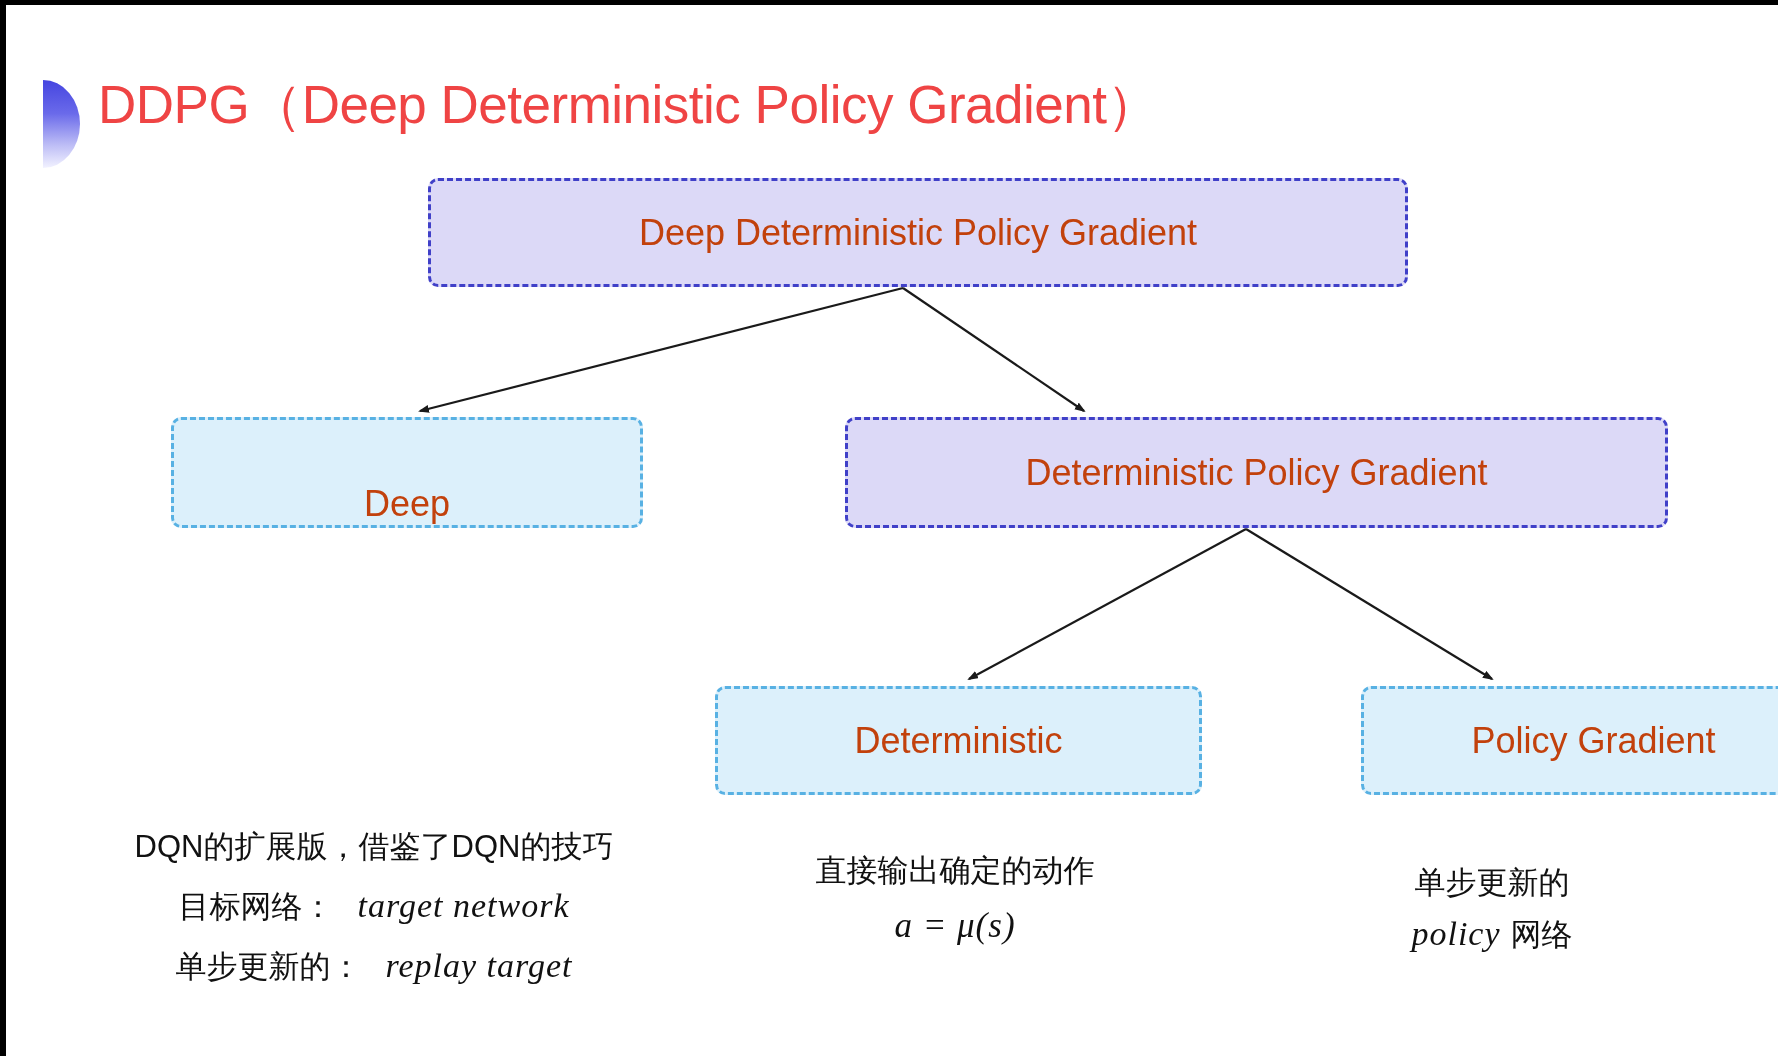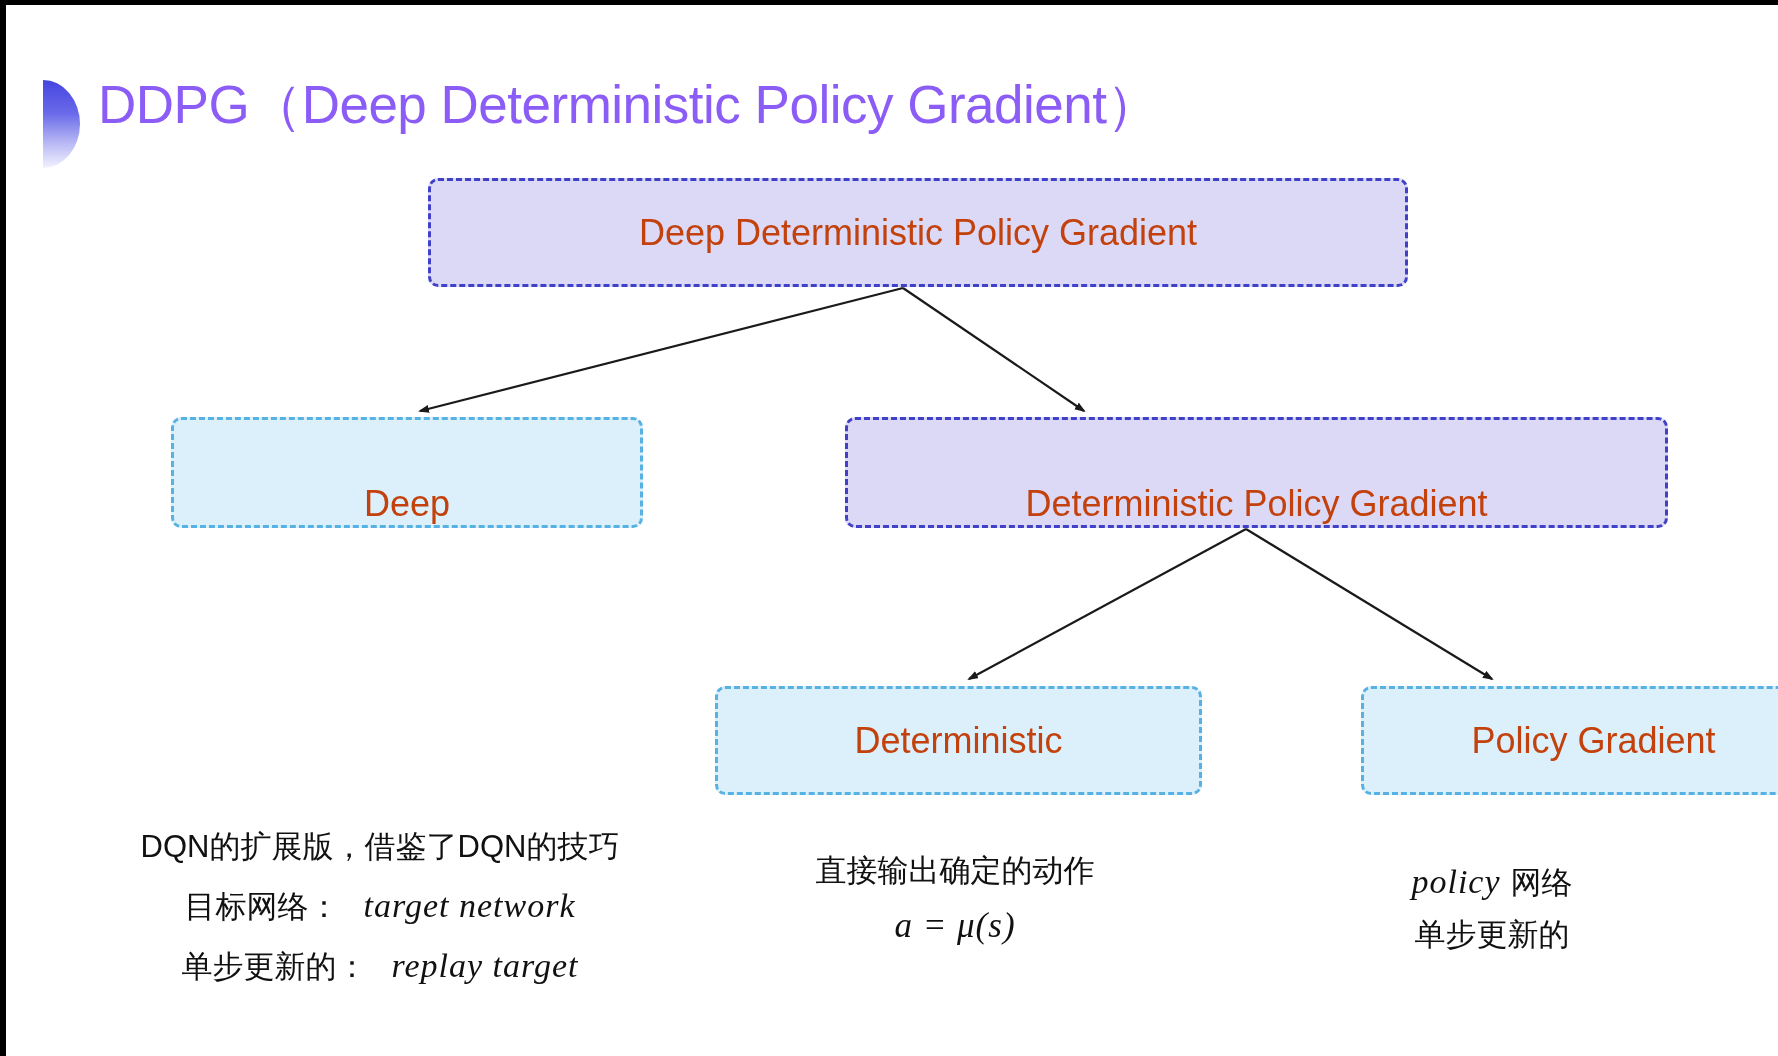--- a/index.html
+++ b/index.html
@@ -10,41 +10,41 @@
   .edge-top{position:absolute;left:0;top:0;width:1778px;height:5px;background:#000;}
   .edge-left{position:absolute;left:0;top:0;width:6px;height:1056px;background:#000;}
 
   .bullet{
     position:absolute;left:43px;top:80px;width:37px;height:88px;
     border-radius:0 100% 100% 0 / 0 50% 50% 0;
     background:linear-gradient(180deg,#4545e0 0%,#6a6aea 38%,#b9b9f5 72%,#f2f2ff 100%);
   }
   .slide-title{
     position:absolute;left:98px;top:76px;width:1500px;
-    font-size:53px;line-height:1.1;color:#8b5cf6;letter-spacing:-0.5px;white-space:nowrap;
+    font-size:53px;line-height:1.1;color:#ef4444;letter-spacing:-0.5px;white-space:nowrap;
   }
 
   .node{
     position:absolute;display:flex;align-items:center;justify-content:center;
     border-radius:10px;font-size:36px;color:#c2410c;text-align:center;
   }
   .node.purple{background:#dcd9f7;border:3px dashed #4040c8;}
   .node.cyan{background:#dcf0fb;border:3px dashed #58b1e3;}
 
   .node-root{left:428px;top:178px;width:974px;height:103px;}
   .node-deep{left:171px;top:417px;width:466px;height:105px;align-items:flex-end;}
-  .node-dpg{left:845px;top:417px;width:817px;height:105px;align-items:flex-end;}
+  .node-dpg{left:845px;top:417px;width:817px;height:105px;}
   .node-det{left:715px;top:686px;width:481px;height:103px;}
   .node-pg{left:1350px;top:686px;width:459px;height:103px;margin-left:11px;}
 
   .arrows{position:absolute;left:0;top:0;pointer-events:none;}
   .arrows line{stroke:#1a1a1a;stroke-width:2.2;}
 
   .note{position:absolute;text-align:center;font-size:31px;color:#111;}
-  .note-deep{left:70px;top:826px;width:620px;}
+  .note-deep{left:64px;top:826px;width:620px;}
   .note-det{left:755px;top:850px;width:400px;}
   .note-pg{left:1292px;top:852px;width:400px;}
 
   .note .row{display:flex;justify-content:center;align-items:baseline;}
   .note .zh{font-family:"Liberation Sans",sans-serif;}
   .note .term{
     font-family:"Liberation Serif",serif;font-style:italic;font-size:34px;
     margin-left:24px;letter-spacing:1px;
   }
   .note-deep .row{margin-top:18px;}
@@ -116,21 +116,21 @@
 
   <div class="note note-det">
     <div class="row">
       <span class="zh">直接输出确定的动作</span>
     </div>
     <div class="formula">a = μ(s)</div>
   </div>
 
   <div class="note note-pg">
     <div class="row">
+      <span class="zh">单步更新的</span>
+    </div>
+    <div class="row">
       <span class="term">policy</span>
       <span class="zh">网络</span>
-    </div>
-    <div class="row">
-      <span class="zh">单步更新的</span>
     </div>
   </div>
 
 </div>
 
 </body></html>

